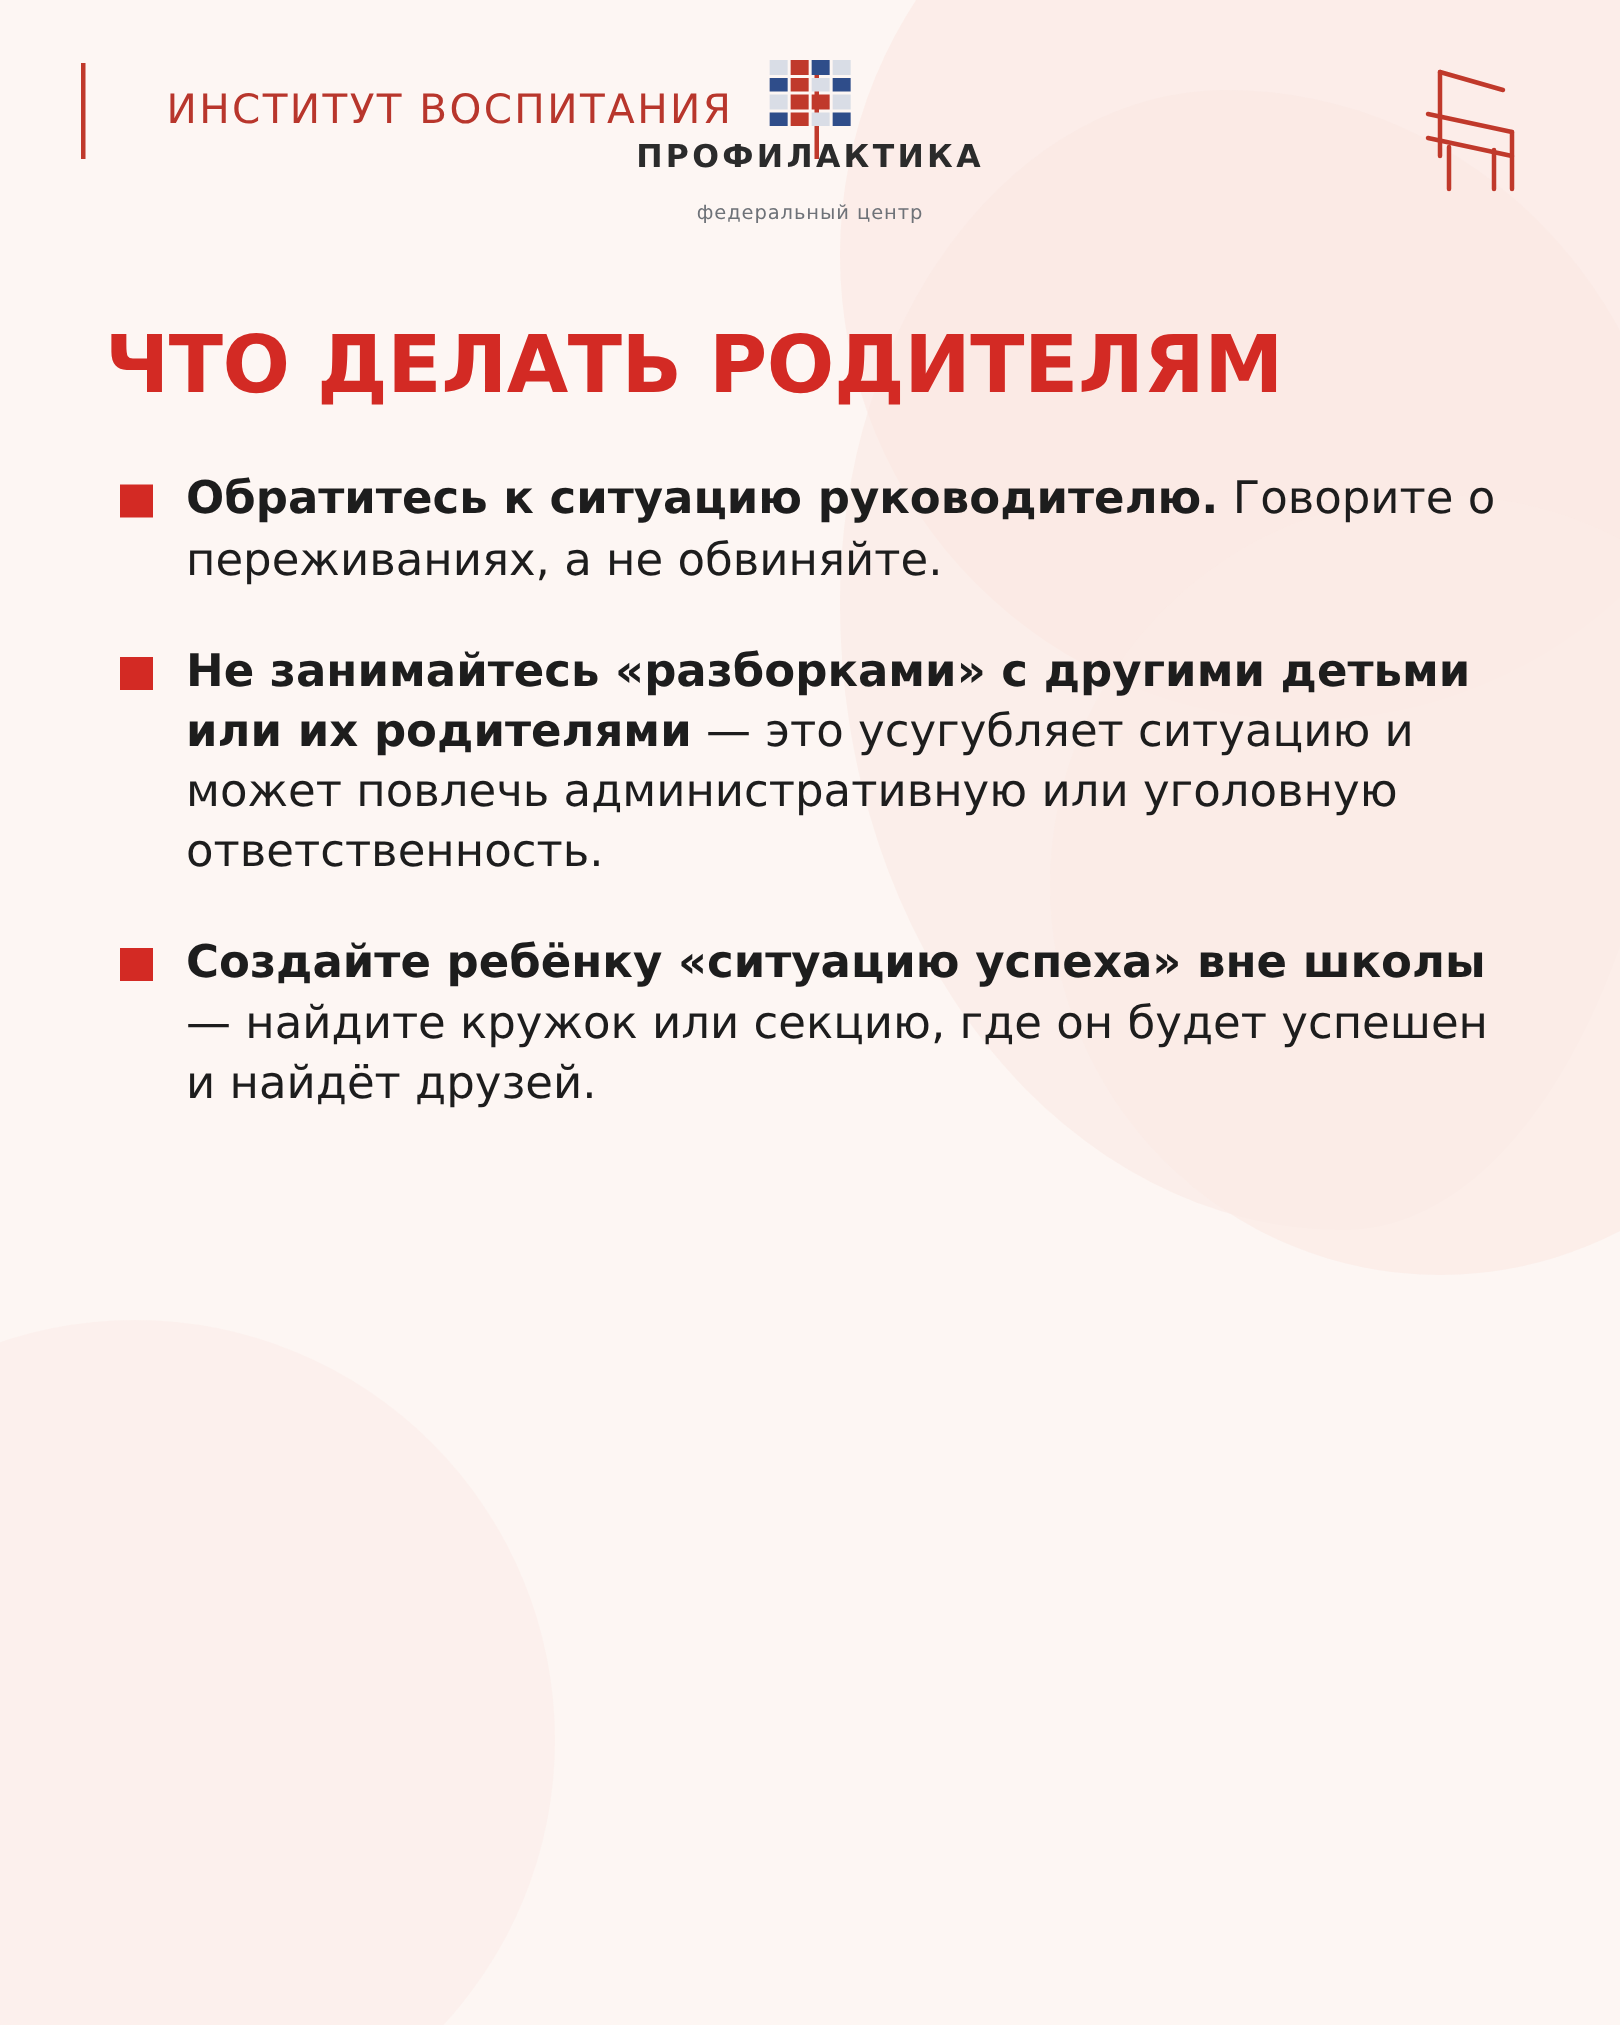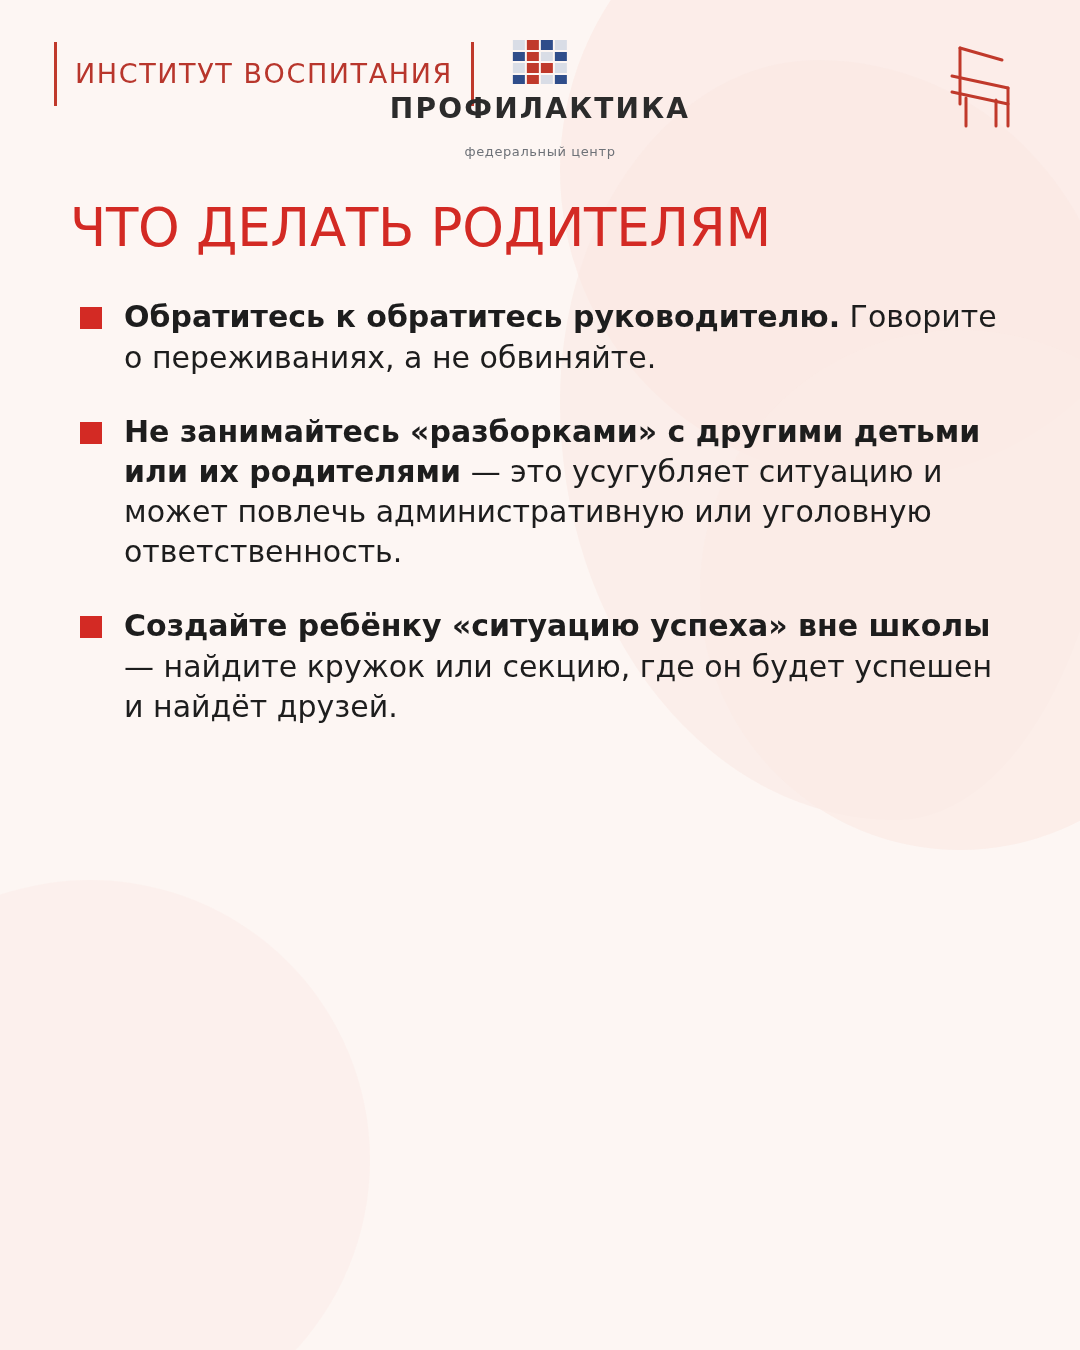--- a/index.html
+++ b/index.html
@@ -55,20 +55,21 @@
     position:relative;
     height:170px;
     padding:42px 54px 0 54px;
     display:flex;
     align-items:flex-start;
   }
   .brand-left {
     display:flex;
     align-items:stretch;
     height:64px;
+    gap:36px;
   }
   .brand-rule {
     width:3px;
     background:#c0392b;
     margin-right:18px;
   }
   .brand-rule.right { margin-right:0; margin-left:18px; }
   .brand-title {
     font-size:27px;
     letter-spacing:1.6px;
@@ -91,43 +92,43 @@
     margin:0 auto 8px auto;
     display:grid;
     grid-template-columns:repeat(4, 1fr);
     grid-template-rows:repeat(4, 1fr);
     gap:2px;
   }
   .logo-mark i { display:block; background:#d9dde6; }
   .logo-mark i.r { background:#c0392b; }
   .logo-mark i.b { background:#2f4d8a; }
   .logo-name {
-    font-size:28px;
+    font-size:21px;
     font-weight:bold;
     letter-spacing:2.2px;
     color:#2b2b2b;
   }
   .logo-sub {
     font-size:13px;
     color:#6e7278;
     letter-spacing:.6px;
     margin-top:19px;
   }
 
   .brand-right {
     margin-left:auto;
     width:96px; height:88px;
     position:relative;
   }
 
   
   .title {
-    margin:28px 54px 10px 70px;
+    margin:44px 54px 10px 70px;
     color:#d32a24;
-    font-weight:normal;
+    font-weight:bold;
     font-size:53px;
     line-height:1.12;
     letter-spacing:-0.3px;
     text-transform:uppercase;
   }
   .title span { display:block; }
 
   
   .list {
     margin:40px 62px 0 80px;
@@ -209,21 +210,21 @@
 
     <h1 class="title">
       <span>ЧТО ДЕЛАТЬ РОДИТЕЛЯМ</span>
     </h1>
 
     <div class="list">
 
       <div class="item">
         <div class="bullet"></div>
         <div class="item-text">
-          <b>Обратитесь к обратитесь руководителю.</b><span> Говорите о переживаниях, а не обвиняйте.</span>
+          <b>Обратитесь к ситуацию руководителю.</b><span> Говорите о переживаниях, а не обвиняйте.</span>
         </div>
       </div>
 
       <div class="item">
         <div class="bullet"></div>
         <div class="item-text">
           <b>Не занимайтесь «разборками» с другими детьми или их родителями</b><span> — это усугубляет ситуацию и может повлечь административную или уголовную ответственность.</span>
         </div>
       </div>
 

